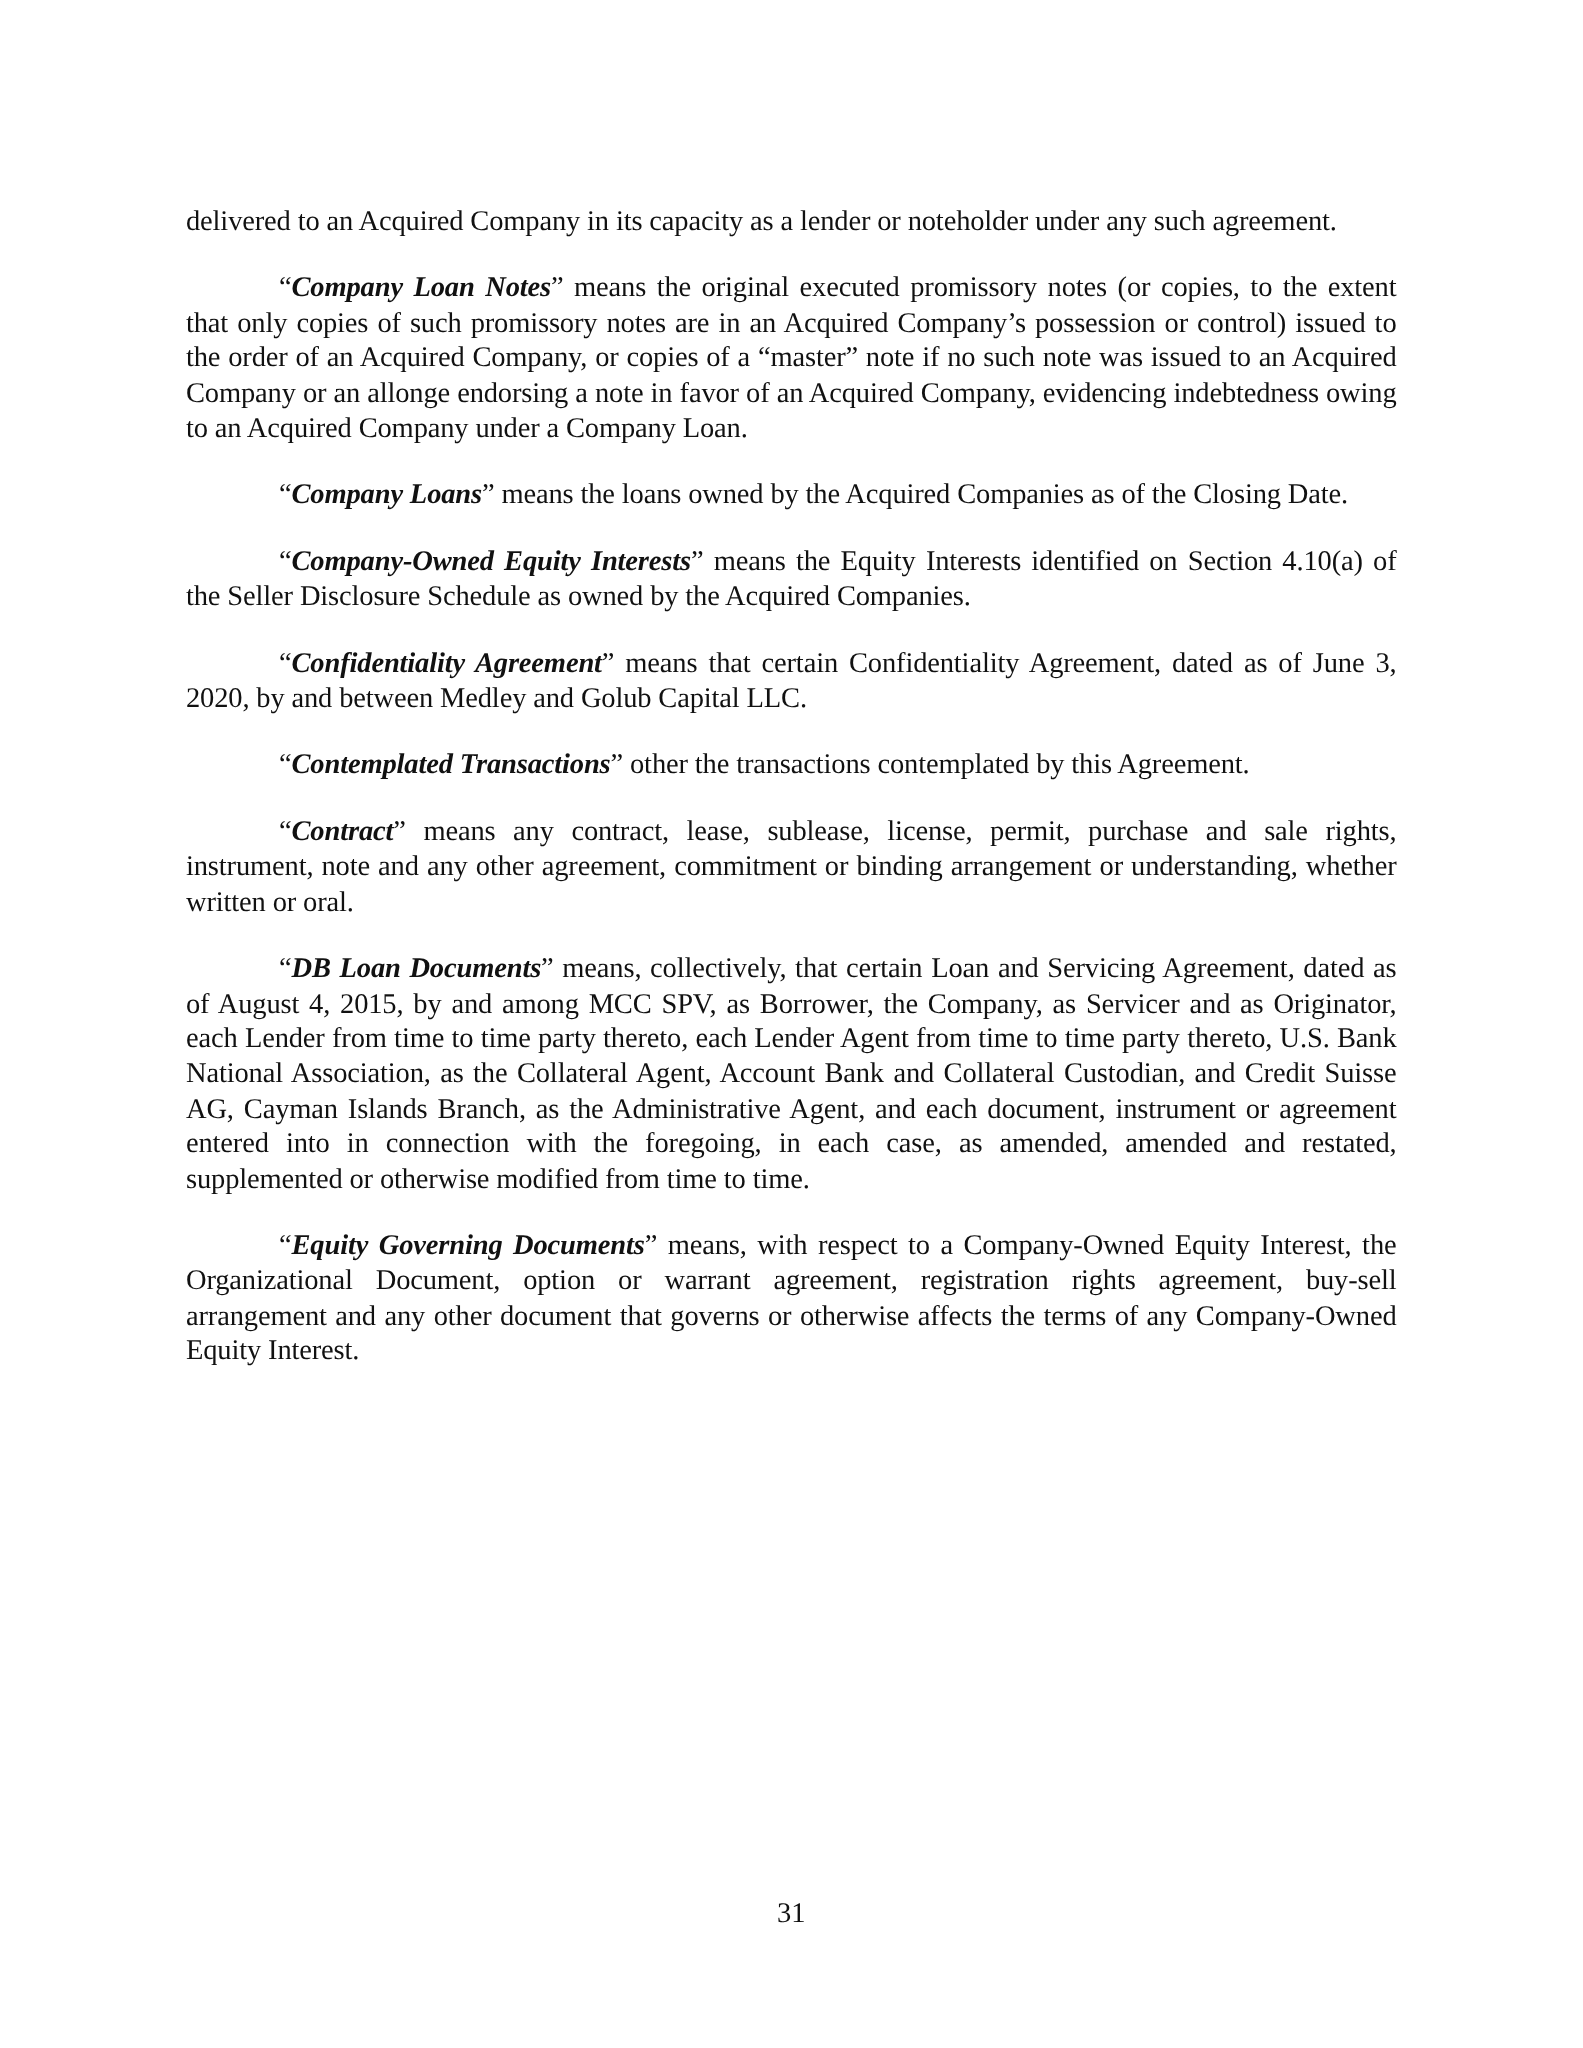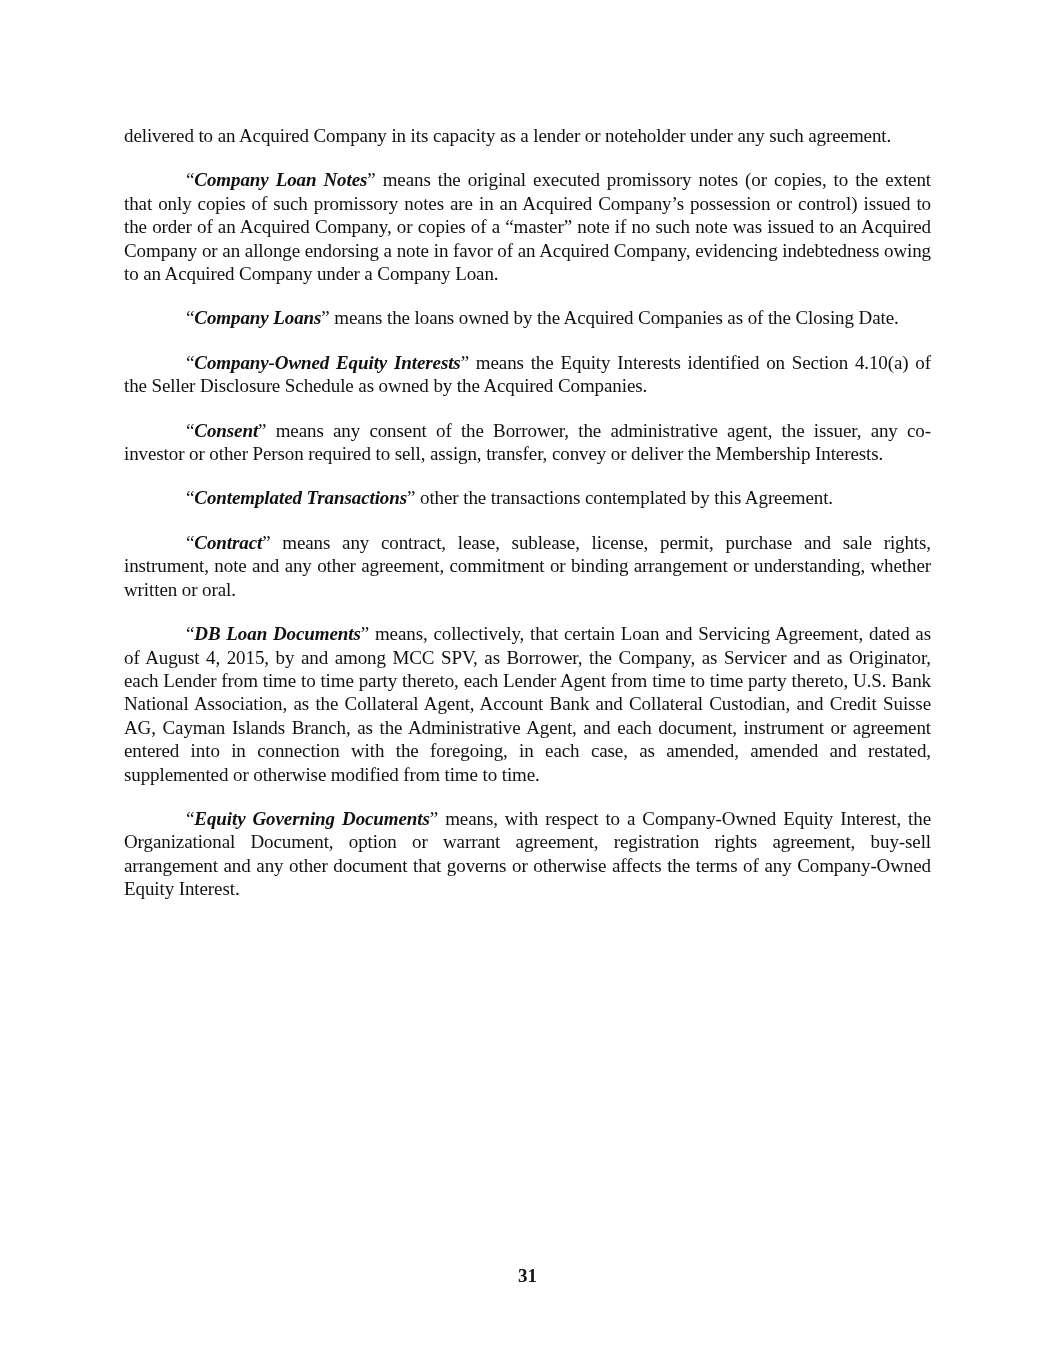--- a/index.html
+++ b/index.html
@@ -18,59 +18,58 @@
     .page {
       position: absolute;
       left: 124px;
       top: 124px;
       width: 807px;
     }
     .para {
       font-size: 19px;
       line-height: 23.4px;
       text-align: justify;
-      margin: 0 0 21px 0;
+      margin: 12px 0 21px 0;
       letter-spacing: -0.1px;
     }
     .para.indent {
       text-indent: 62px;
     }
     .term {
       font-weight: bold;
       font-style: italic;
     }
     .xref {
       text-underline-offset: 2px;
     }
     .page-number {
       position: absolute;
       top: 1264px;
       left: 0;
       width: 1055px;
       text-align: center;
       font-size: 19px;
       line-height: 23px;
-      font-weight: bold;
     }
   </style>
 </head>
 <body>
 
 <div class="page">
 
   <p class="para"><span>delivered to an Acquired Company in its capacity as a lender or noteholder under any such agreement.</span></p>
 
   <p class="para indent"><span>“</span><span class="term">Company Loan Notes</span><span>” means the original executed promissory notes (or copies, to the extent that only copies of such promissory notes are in an Acquired Company’s possession or control) issued to the order of an Acquired Company, or copies of a “master” note if no such note was issued to an Acquired Company or an allonge endorsing a note in favor of an Acquired Company, evidencing indebtedness owing to an Acquired Company under a Company Loan.</span></p>
 
   <p class="para indent"><span>“</span><span class="term">Company Loans</span><span>” means the loans owned by the Acquired Companies as of the Closing Date.</span></p>
 
   <p class="para indent"><span>“</span><span class="term">Company-Owned Equity Interests</span><span>” means the Equity Interests identified on </span><span class="xref">Section 4.10(a)</span><span> of the Seller Disclosure Schedule as owned by the Acquired Companies.</span></p>
 
+  <p class="para indent"><span>“</span><span class="term">Confidentiality Agreement</span><span>” means that certain Confidentiality Agreement, dated as of June 3, 2020, by and between Medley and Golub Capital LLC.</span></p>
 
-  <p class="para indent"><span>“</span><span class="term">Consent</span><span>” means any consent of the Borrower, the administrative agent, the issuer, any co-investor or other Person required to sell, assign, transfer, convey or deliver the Membership Interests.</span></p>
 
   <p class="para indent"><span>“</span><span class="term">Contemplated Transactions</span><span>” other the transactions contemplated by this Agreement.</span></p>
 
   <p class="para indent"><span>“</span><span class="term">Contract</span><span>” means any contract, lease, sublease, license, permit, purchase and sale rights, instrument, note and any other agreement, commitment or binding arrangement or understanding, whether written or oral.</span></p>
 
 
   <p class="para indent"><span>“</span><span class="term">DB Loan Documents</span><span>” means, collectively, that certain Loan and Servicing Agreement, dated as of August 4, 2015, by and among MCC SPV, as Borrower, the Company, as Servicer and as Originator, each Lender from time to time party thereto, each Lender Agent from time to time party thereto, U.S. Bank National Association, as the Collateral Agent, Account Bank and Collateral Custodian, and Credit Suisse AG, Cayman Islands Branch, as the Administrative Agent, and each document, instrument or agreement entered into in connection with the foregoing, in each case, as amended, amended and restated, supplemented or otherwise modified from time to time.</span></p>
 
 
   <p class="para indent"><span>“</span><span class="term">Equity Governing Documents</span><span>” means, with respect to a Company-Owned Equity Interest, the Organizational Document, option or warrant agreement, registration rights agreement, buy-sell arrangement and any other document that governs or otherwise affects the terms of any Company-Owned Equity Interest.</span></p>

